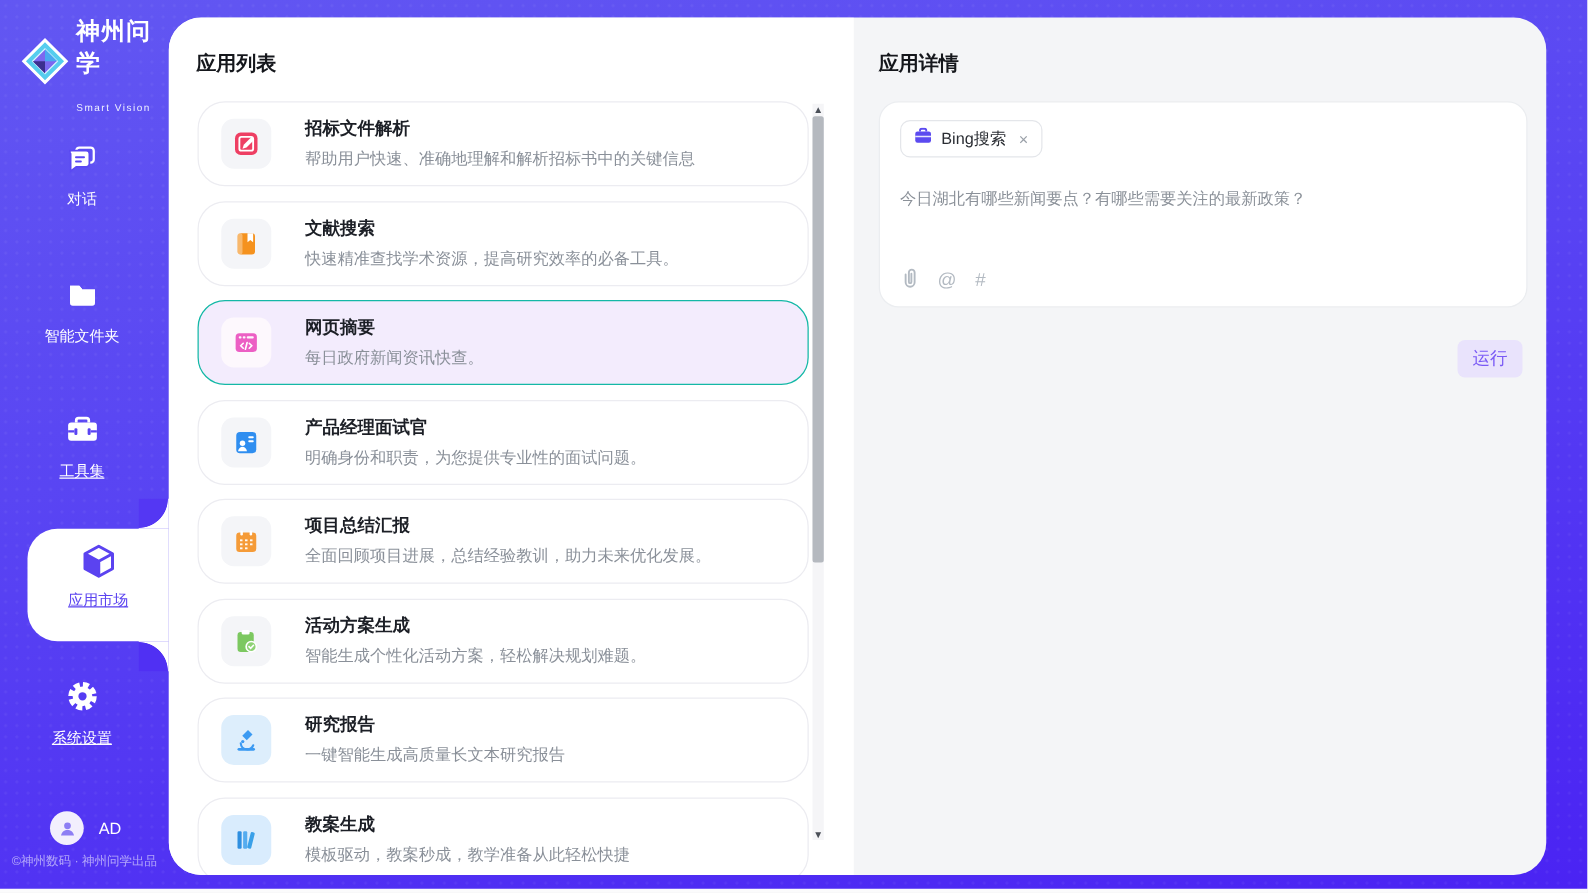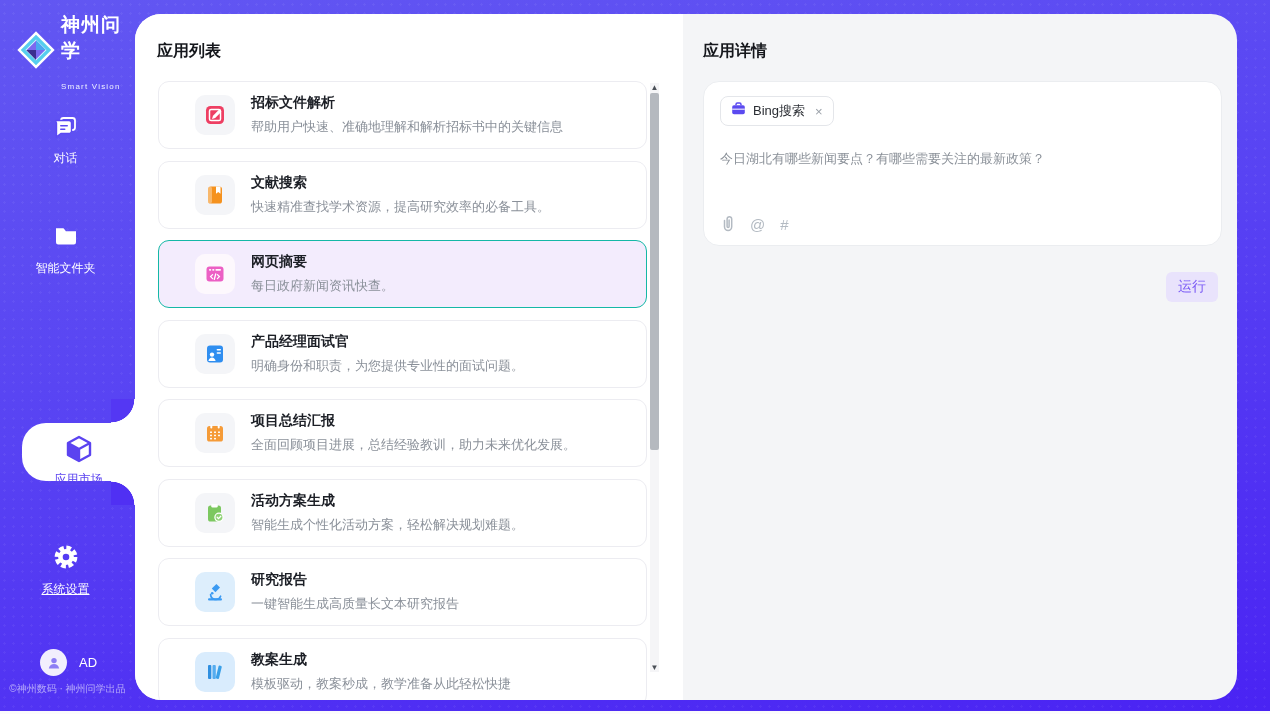--- a/index.html
+++ b/index.html
@@ -21,21 +21,21 @@
   
   .sidebar { position:absolute; left:0; top:0; width:135px; height:711px; z-index:3; }
   .logo { position:absolute; left:17px; top:12px; display:flex; align-items:center; gap:6px; }
   .logo-text .t1 { color:#fff; font-size:19px; font-weight:bold; letter-spacing:1px; }
   .logo-text .t2 { color:#eef0ff; font-size:8px; letter-spacing:1.2px; margin-top:18px; }
   .nav-item { position:absolute; left:0; width:131px; text-align:center; color:#fff; }
   .nav-item .ic { display:block; margin:0 auto; }
   .nav-item .lbl { display:block; margin-top:6px; font-size:12px; color:#fff; }
   .nav-item .lbl.u { text-decoration:underline; }
   .nav-bubble {
-    position:absolute; top:423px; right:0; width:113px; height:58px;
+    position:absolute; top:423px; right:0; width:113px; height:90px;
     background:#fff; border-radius:24px 0 0 24px; z-index:2; text-align:center;
   }
   .nav-bubble::before {
     content:""; position:absolute; top:-24px; right:0; width:24px; height:24px;
     background:radial-gradient(circle 24px at 0 0,#5437f3 0,#5437f3 23px,#fff 23.6px);
   }
   .nav-bubble::after {
     content:""; position:absolute; bottom:-24px; right:0; width:24px; height:24px;
     background:radial-gradient(circle 24px at 0 100%,#5030f3 0,#5030f3 23px,#fff 23.6px);
   }
@@ -48,22 +48,22 @@
   
   .content {
     position:absolute; left:135px; top:14px; width:1102px; height:686px;
     border-radius:26px; overflow:hidden; display:flex; background:#f4f5f7; z-index:2;
   }
   .list-panel { width:548px; background:#fff; position:relative; flex-shrink:0; }
   .panel-title { font-size:16px; font-weight:bold; color:#15171c; }
   .list-panel .panel-title { position:absolute; left:22px; top:27px; }
   .cards { position:absolute; left:23px; top:67px; width:489px; }
   .card {
-    height:68px; margin-bottom:11.5px; border:1px solid #ececf1; border-radius:11px;
-    background:#fff; display:flex; align-items:center; padding:0 36px; gap:16px; cursor:pointer;
+    height:68px; margin-bottom:11.5px; border:1px solid #ececf1; border-radius:22px;
+    background:#fff; display:flex; align-items:center; padding:0 18px; gap:27px; cursor:pointer;
   }
   .card.selected { background:#f3ecfd; border:1px solid #14b8a6; }
   .app-ic { width:40px; height:40px; border-radius:10px; background:#f4f5f8;
     display:flex; align-items:center; justify-content:center; flex-shrink:0; }
   .card.selected .app-ic { background:#fdf8fd; }
   .card-title { font-size:14px; font-weight:bold; color:#1c1f26; }
   .card-desc { font-size:13px; color:#8a9099; margin-top:6px; }
   
   .scrollbar { position:absolute; left:515px; top:69px; width:9px; height:589px; background:#f5f5f7; }
   .sb-thumb { position:absolute; left:0; top:10px; width:9px; height:357px; background:#b5b9bf; border-radius:2px; }
@@ -129,20 +129,33 @@
   <div class="nav-item" style="top:222px">
     <span class="ic">
       <svg width="28" height="28" viewBox="0 0 28 28">
         <path d="M4 6.5h7.5l2.3 2.8H24a0 0 0 0 1 0 0v11a2.2 2.2 0 0 1-2.2 2.2H6.2A2.2 2.2 0 0 1 4 20.3z" fill="#fff"></path>
         <path d="M4 6.5h7.5l2.3 2.8H4z" fill="#fff"></path>
       </svg>
     </span>
     <span class="lbl">智能文件夹</span>
   </div>
 
+  <div class="nav-item" style="top:330px">
+    <span class="ic">
+      <svg width="30" height="28" viewBox="0 0 30 28">
+        <path d="M10 8V6.2A1.8 1.8 0 0 1 11.8 4.4h6.4A1.8 1.8 0 0 1 20 6.2V8" fill="none" stroke="#fff" stroke-width="2.2"></path>
+        <rect x="3.5" y="8" width="23" height="14.5" rx="2.4" fill="#fff"></rect>
+        <rect x="8.5" y="12.5" width="2.4" height="5.5" rx="1" fill="#5a43f3"></rect>
+        <rect x="19.1" y="12.5" width="2.4" height="5.5" rx="1" fill="#5a43f3"></rect>
+        <rect x="3.5" y="14.2" width="5" height="1.8" fill="#5a43f3"></rect>
+        <rect x="21.5" y="14.2" width="5" height="1.8" fill="#5a43f3"></rect>
+      </svg>
+    </span>
+    <span class="lbl u">工具集</span>
+  </div>
 
   <div class="nav-bubble">
     <span class="ic" style="display:inline-block;margin-top:10px">
       <svg width="32" height="32" viewBox="0 0 32 32">
         <path d="M16 4l11 6v12l-11 6-11-6V10z" fill="none" stroke="#5b43f0" stroke-width="2.4" stroke-linejoin="round"></path>
         <path d="M5 10l11 6 11-6M16 16v12" fill="none" stroke="#5b43f0" stroke-width="2.4" stroke-linejoin="round"></path>
         <path d="M5 10l11 6v12l-11-6z" fill="#5b43f0"></path>
       </svg>
     </span>
     <span class="lbl">应用市场</span>

